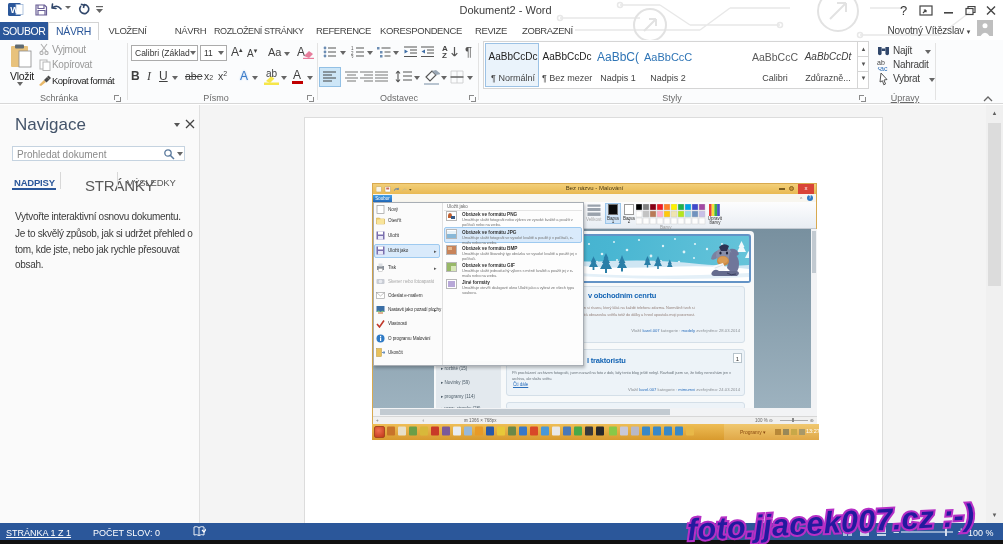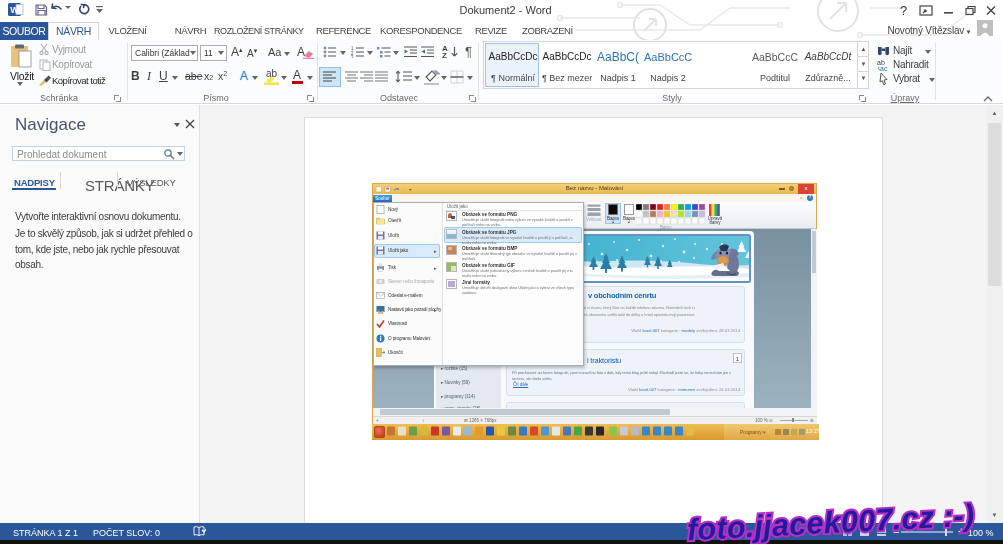--- a/index.html
+++ b/index.html
@@ -151,21 +151,21 @@
         <rect x="1" y="1" width="7" height="9"></rect>
         <rect x="4" y="3" width="7" height="8.5"></rect>
       </g>
     </svg>
 <div class="abs rtxt gray" style="left:52px;top:59px;">Kopírovat</div>
 <svg class="abs" style="left:38px;top:75px" width="14" height="12" viewBox="0 0 14 12">
       <path d="M1 10 L6 5 l2 2 L3 11 z" fill="#e9b96a"></path>
       <path d="M6 5 l3 -3 l2.5 2.5 l-3 3 z" fill="#4a4a4a"></path>
       <path d="M9 2 l1.5 -1.5 l2.5 2.5 L11.5 4.5 z" fill="#4a4a4a"></path>
     </svg>
-<div class="abs rtxt" style="left:52px;top:75px;color:#1e1e1e;font-size:9.5px;letter-spacing:-0.5px;">Kopírovat totiž</div>
+<div class="abs rtxt" style="left:52px;top:75px;color:#1e1e1e;font-size:9.5px;letter-spacing:-0.5px;">Kopírovat formát</div>
 <div class="abs combo" style="left:131px;top:45px;width:67px;height:16px;">Calibri (Základ</div>
 <div class="abs car" style="left:190px;top:51px;"></div>
 <div class="abs combo" style="left:200px;top:45px;width:27px;height:16px;">11</div>
 <div class="abs car" style="left:218px;top:51px;"></div>
 <div class="abs ricon" style="left:231px;top:45px;font-size:12px;">A<span style="font-size:7px;vertical-align:4px;">▴</span></div>
 <div class="abs ricon" style="left:247px;top:47px;font-size:10px;">A<span style="font-size:7px;vertical-align:4px;">▾</span></div>
 <div class="abs ricon" style="left:268px;top:46px;font-size:11px;">Aa</div>
     <div class="abs car" style="left:284px;top:52px;"></div>
 <div class="abs ricon" style="left:297px;top:45px;font-size:12px;">A</div>
 <svg class="abs" style="left:303px;top:49px" width="12" height="10" viewBox="0 0 12 10">
@@ -294,21 +294,21 @@
 <div class="abs sitem" style="left:594px;width:48px;">
       <div class="sprev" style="font-size:12px;color:#2e74b5;">AaBbC(</div>
       <div class="slab">Nadpis 1</div>
     </div>
 <div class="abs sitem" style="left:644px;width:48px;">
       <div class="sprev" style="font-size:11px;color:#2e74b5;">AaBbCcC</div>
       <div class="slab">Nadpis 2</div>
     </div>
 <div class="abs sitem" style="left:751px;width:48px;">
       <div class="sprev" style="font-size:10.5px;color:#5a5a5a;">AaBbCcC</div>
-      <div class="slab">Podtitul</div>
+      <div class="slab">Calibri</div>
     </div>
 <div class="abs sitem" style="left:802px;width:52px;">
       <div class="sprev" style="font-size:10px;font-style:italic;color:#404040;">AaBbCcDt</div>
       <div class="slab">Zdůrazně...</div>
     </div>
 <div class="abs" style="left:857px;top:41px;width:12px;height:48px;border-left:1px solid #d5d5d5;">
 <div style="height:16px;border-bottom:1px solid #d5d5d5;text-align:center;font-size:6px;color:#555;line-height:16px;">▲</div>
 <div style="height:15px;border-bottom:1px solid #d5d5d5;text-align:center;font-size:6px;color:#555;line-height:15px;">▼</div>
 <div style="height:15px;text-align:center;font-size:6px;color:#555;line-height:13px;">▼</div>
 </div>
@@ -522,21 +522,21 @@
   <div class="abs" style="left:68px;top:151px;font-size:4.5px;color:#4a5a66;">▸ Novinky (59)</div>
   <div class="abs" style="left:68px;top:165px;font-size:4.5px;color:#4a5a66;">▸ programy (114)</div>
   <div class="abs" style="left:68px;top:177px;font-size:4.5px;color:#4a5a66;">▸ www_stranky (28)</div>
 
   <div class="abs" style="left:133px;top:57px;width:239px;height:57px;background:#edf3f8;border:1px solid #d4dfe8;border-radius:3px;"></div>
   <div class="abs" style="left:215px;top:62px;font-size:7.5px;font-weight:bold;color:#1464b4;letter-spacing:-0.2px;">v obchodním cenrtu</div>
   <div class="abs" style="left:139px;top:76px;width:228px;font-size:3.9px;color:#96837d;line-height:6.5px;letter-spacing:-0.05px;">Stalo se mi o víkendu v Opavě a všimli jsem si rísunu, který láká na každé telefonu zdarma. Normálně tvoh si<br>v obchodě zešlý mimo provoz. Známa modrá obrazovka světla totiž do dálky a hned upoutala moji pozornost.</div>
   <div class="abs" style="left:139px;top:99px;width:228px;font-size:4.2px;color:#8a8f94;text-align:right;">Vložil <span style="color:#2a6fbd;">karel.007</span> kategorie : <span style="color:#2a6fbd;">modely</span> zveřejněno: 28.03.2014</div>
 
   <div class="abs" style="left:133px;top:120px;width:239px;height:47px;background:#edf3f8;border:1px solid #d4dfe8;border-radius:3px;"></div>
-  <div class="abs" style="left:214px;top:127px;font-size:7.5px;font-weight:normal;color:#1464b4;letter-spacing:-0.2px;">l traktoristu</div>
+  <div class="abs" style="left:214px;top:127px;font-size:7.5px;font-weight:bold;color:#1464b4;letter-spacing:-0.2px;">l traktoristu</div>
   <div class="abs" style="left:360px;top:124px;width:9px;height:10px;background:#fff;border:1px solid #b8c4cc;font-size:6px;color:#333;text-align:center;line-height:10px;">1</div>
   <div class="abs" style="left:139px;top:141px;width:228px;font-size:3.9px;color:#6a747c;line-height:6px;letter-spacing:-0.05px;">Při procházení archivem fotografii, jsem narazil na foto z dob, kdy tento blog ještě nebyl. Rozhodl jsem se, že fotky nenechám jen v<br>archivu, ale vložu světu.</div>
   <div class="abs" style="left:140px;top:153px;font-size:4.5px;color:#2a6fbd;text-decoration:underline;">Čti dále</div>
   <div class="abs" style="left:139px;top:158px;width:228px;font-size:4.2px;color:#8a8f94;text-align:right;">Vložil <span style="color:#2a6fbd;">karel.007</span> kategorie : <span style="color:#2a6fbd;">mimumvi</span> zveřejněno: 24.03.2014</div>
 
   <div class="abs" style="left:133px;top:173px;width:239px;height:8px;background:#edf3f8;border:1px solid #d4dfe8;border-radius:3px;"></div>
 </div>
 
 <div class="abs" style="left:1px;top:19px;width:211px;height:164px;background:#fbfbfb;border:1px solid #a8aeb5;box-shadow:1px 2px 3px rgba(0,0,0,0.25);"></div>
 <div class="abs" style="left:70px;top:20px;width:1px;height:162px;background:#e0e0e0;"></div>
@@ -691,21 +691,21 @@
 <div class="abs" style="left:368px;top:246px;font-size:5px;color:#8a4a10;">Programy ▾</div>
 <svg class="abs" style="left:403px;top:244px" width="32" height="10" viewBox="0 0 32 10">
         <rect x="0" y="2" width="6" height="6" fill="#b88838"></rect>
         <rect x="8" y="2" width="6" height="6" fill="#988858"></rect>
         <rect x="16" y="2" width="6" height="6" fill="#c8a848"></rect>
         <rect x="24" y="2" width="6" height="6" fill="#a89868"></rect>
       </svg>
 <div class="abs" style="left:434px;top:245px;font-size:5.5px;color:#fff;">13:27</div>
 </div>
 <div class="abs" id="statusbar">
-<span class="abs" style="left:13px;top:5px;">STRÁNKA 1 Z 1</span>
+<span class="abs" style="left:6px;top:5px;text-decoration:underline;">STRÁNKA 1 Z 1</span>
 <span class="abs" style="left:93px;top:5px;">POČET SLOV: 0</span>
 <svg class="abs" style="left:193px;top:3px" width="13" height="11" viewBox="0 0 13 11">
         <path d="M1 1 q2.5 -1 5 0.5 q2.5 -1.5 5 -0.5 v8 q-2.5 -1 -5 0.5 q-2.5 -1.5 -5 -0.5 z M6 1.5 v8" stroke="#fff" stroke-width="0.9" fill="none"></path>
         <path d="M9 4 l2 2 l3 -4" stroke="#fff" stroke-width="1.2" fill="none"></path>
       </svg>
 <svg class="abs" style="left:843px;top:4px" width="50" height="10" viewBox="0 0 50 10">
         <g fill="#c8d4e8">
           <path d="M0 0 h4 v9 h-4 z M5 0 h4 v9 h-4 z" opacity="0.8"></path>
           <rect x="17" y="0" width="9" height="9"></rect>
           <rect x="34" y="0" width="9" height="6"></rect>

